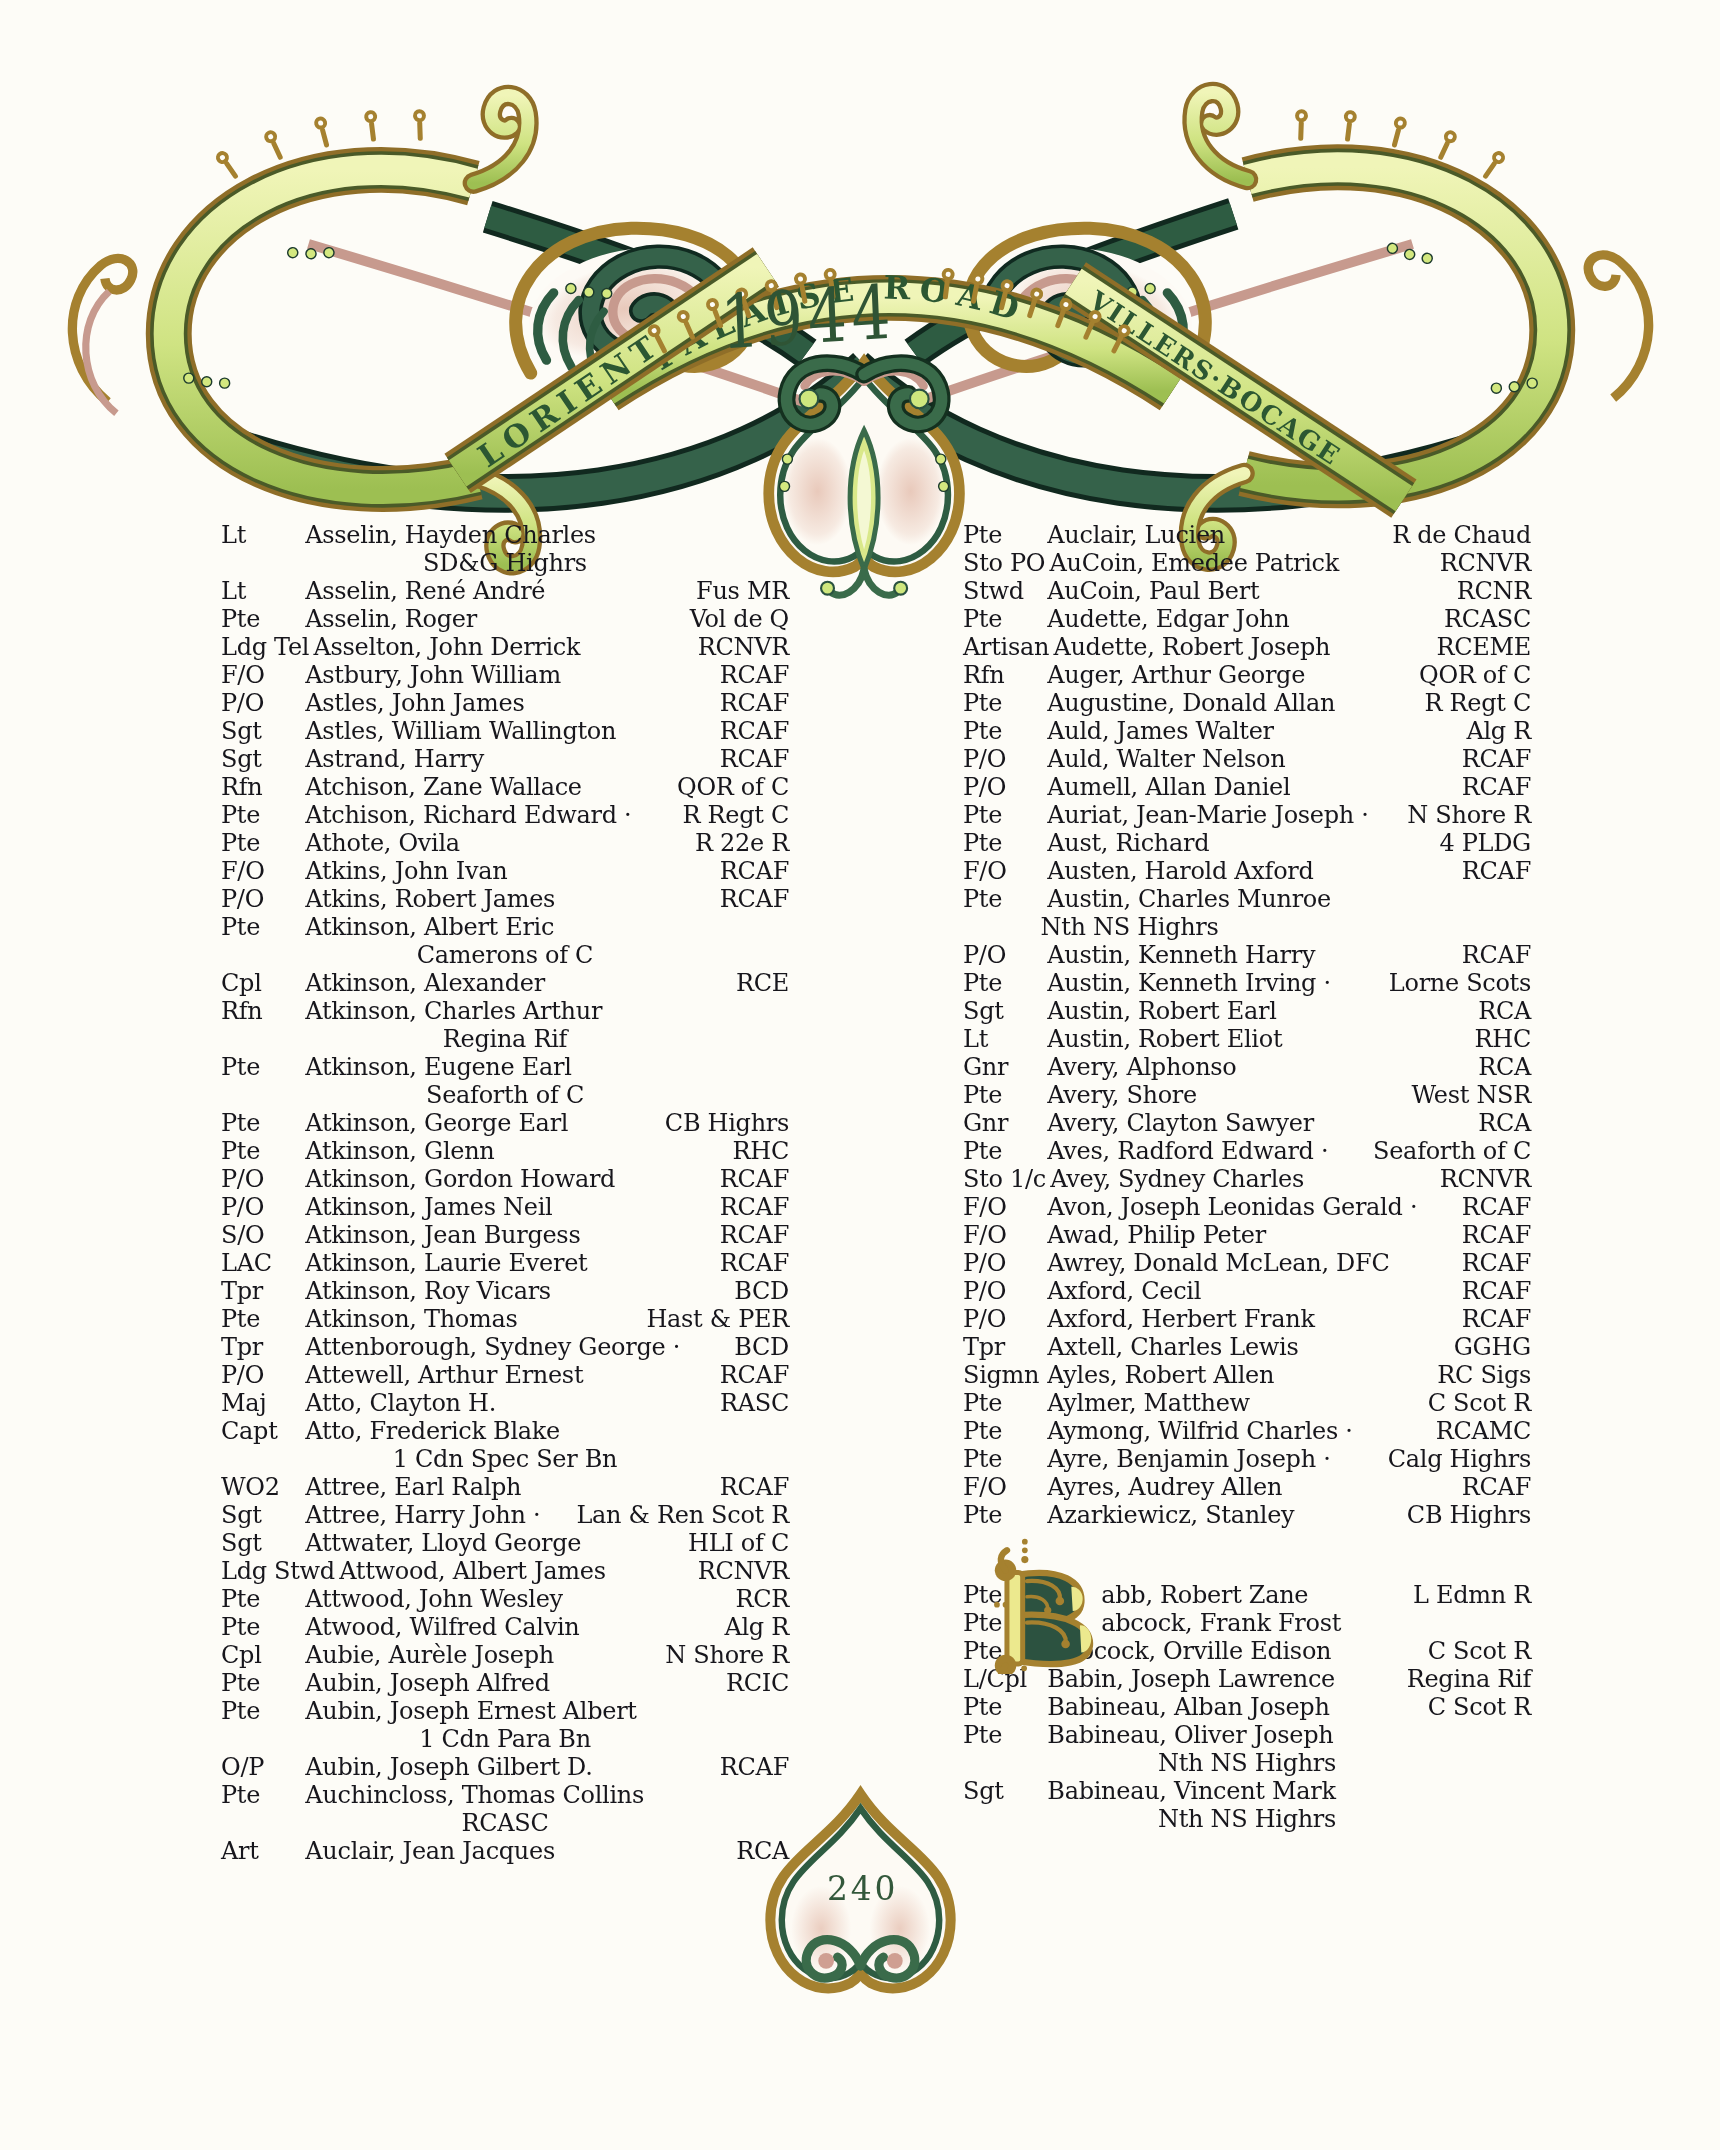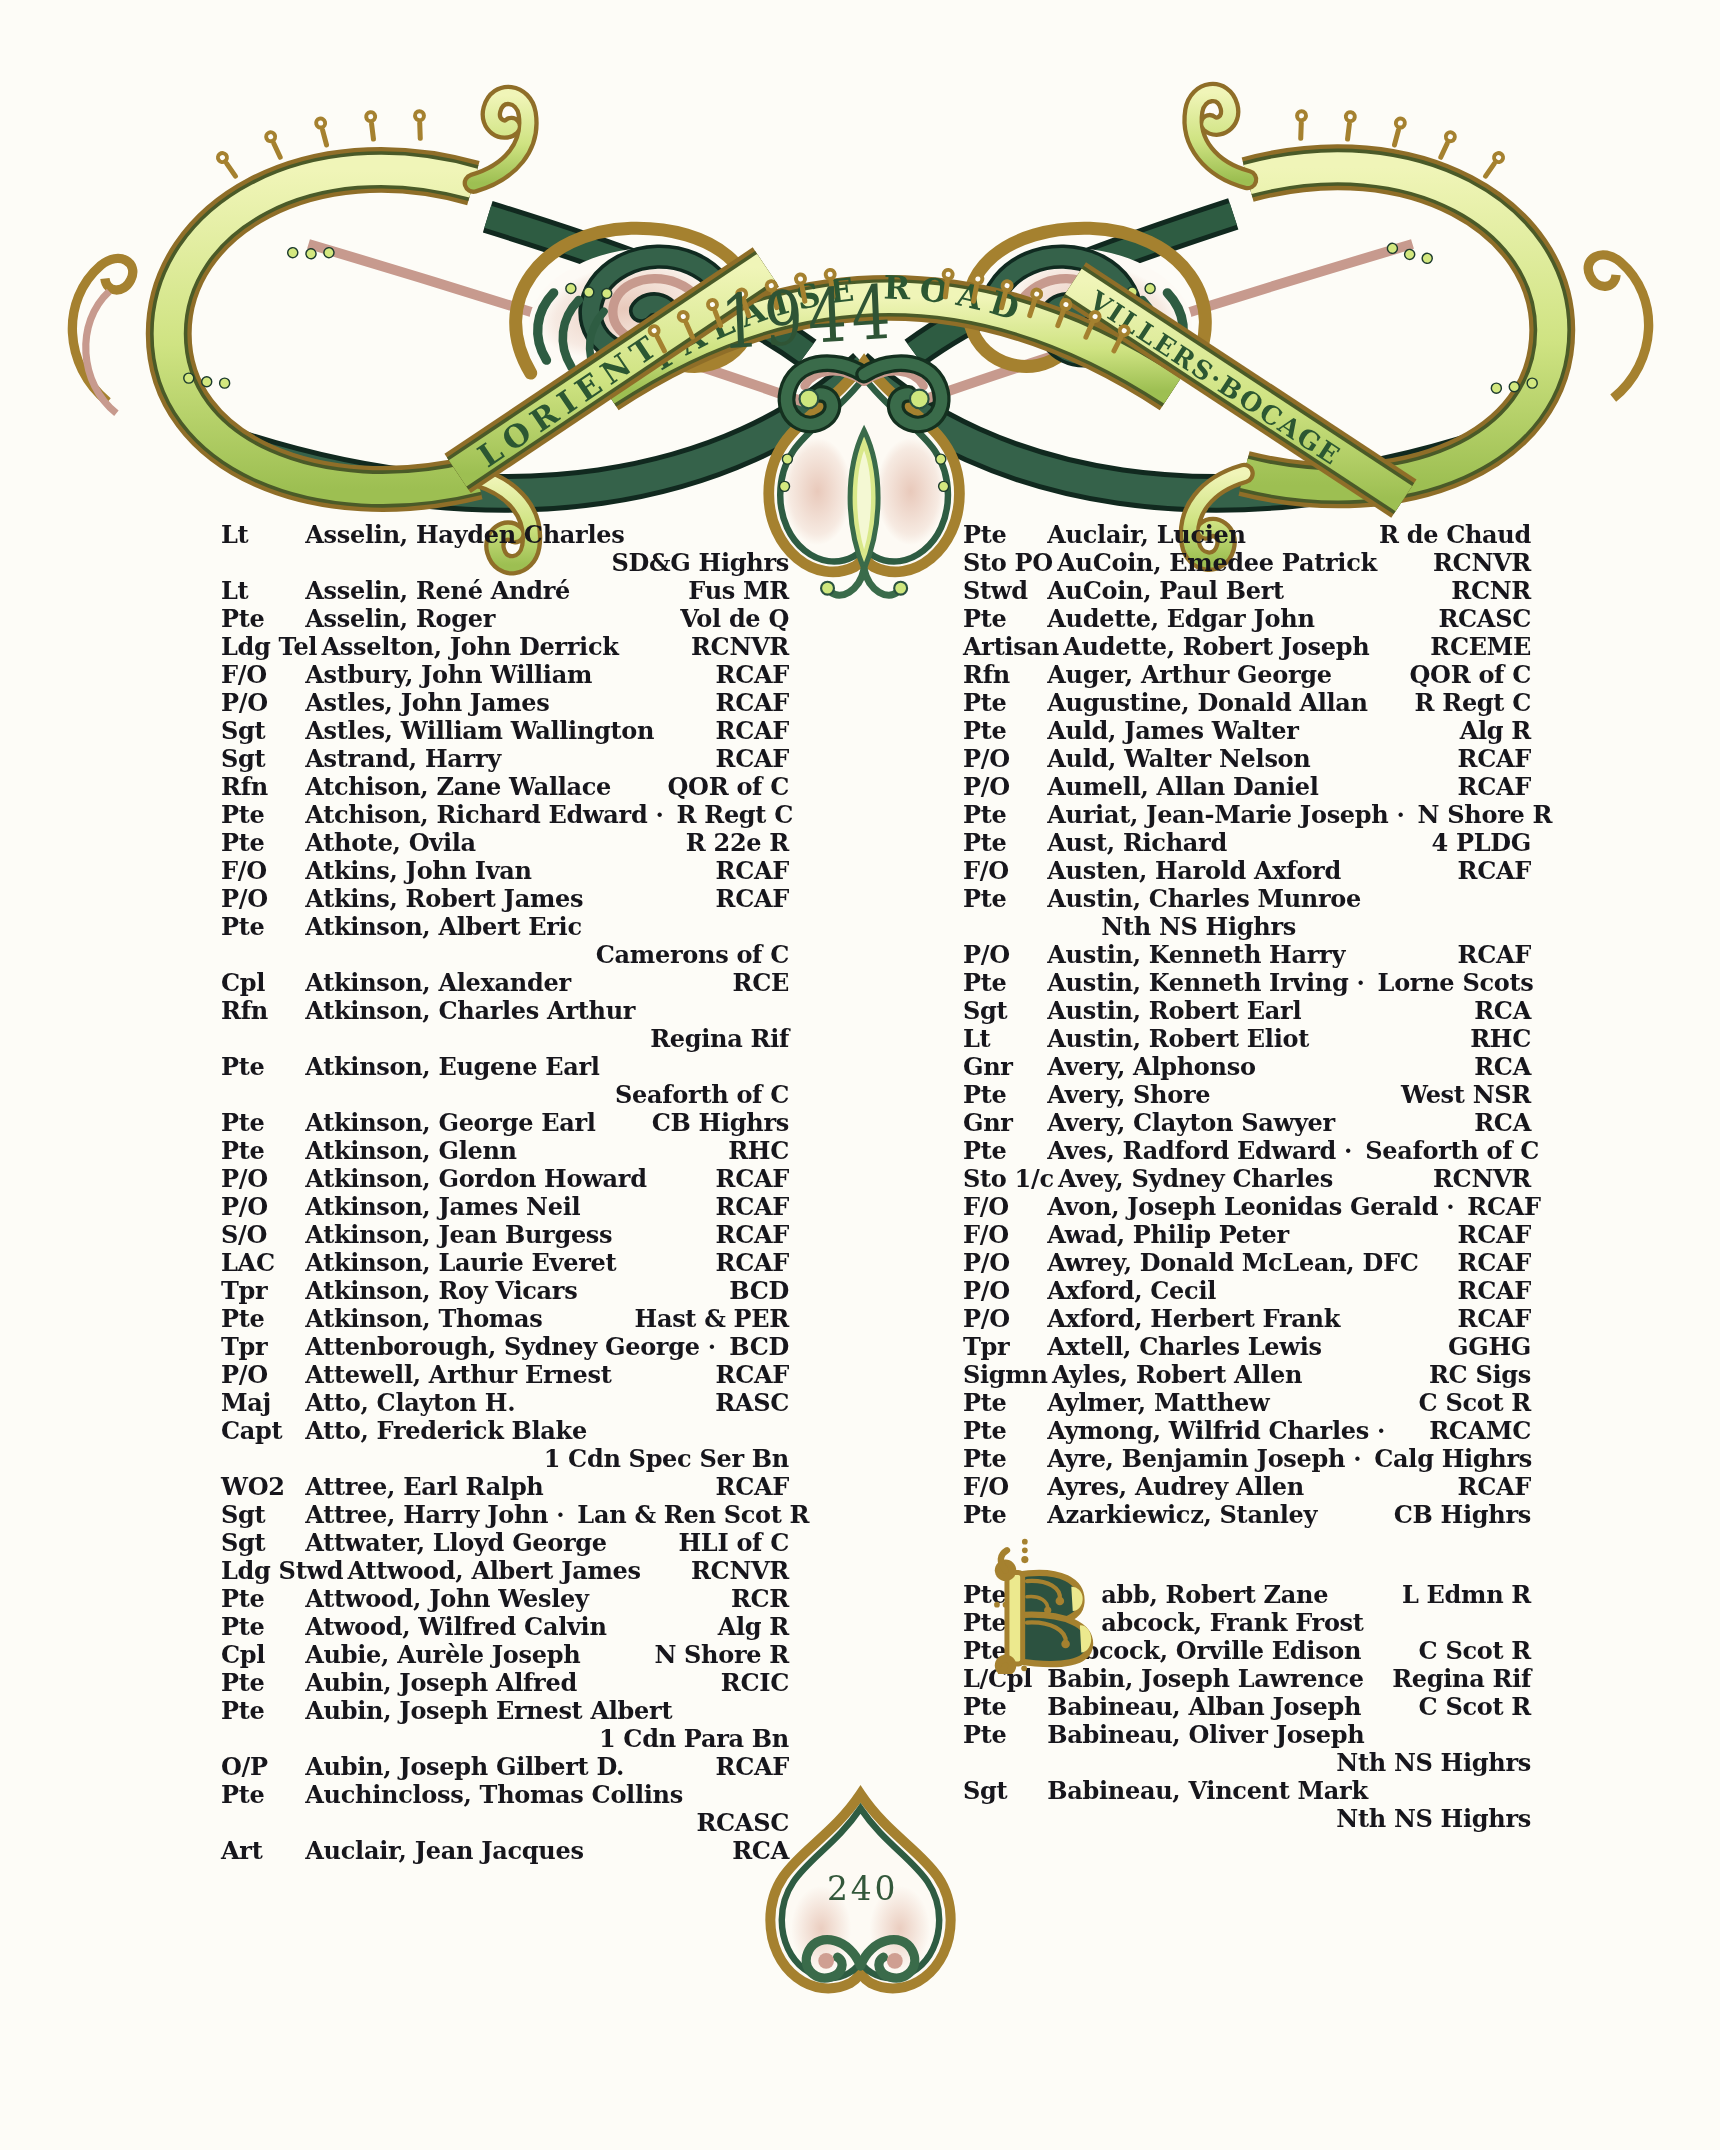--- a/index.html
+++ b/index.html
@@ -2,29 +2,29 @@
 <html style="font-size:11.5px"><head>
 <meta charset="utf-8">
 <style>
   html,body{margin:0;padding:0;}
   body{
     width:1721px;height:2151px;position:relative;
     background:#fdfcf7;
     font-family:"DejaVu Serif",serif;
     overflow:hidden;
   }
-  .col{position:absolute;width:568px;font-weight:bold;}
+  .col{position:absolute;width:568px;}
   #col-left{left:221px;top:521px;}
   #col-right{left:963px;top:521px;}
   .row{display:flex;align-items:baseline;height:28px;line-height:28px;
        font-size:24px;color:#17161c;white-space:nowrap;letter-spacing:-0.3px;}
   .rank{flex:0 0 auto;min-width:80px;padding-right:4.3px;}
   .name{flex:0 1 auto;}
   .reg{margin-left:auto;text-align:right;padding-left:13px;}
-  .cont{width:100%;text-align:right;}
+  .cont{width:100%;text-align:center;}
   .spacer{width:100%;}
   .indent-name{padding-left:54px;}
   svg text{font-family:"DejaVu Serif",serif;}
   .bannertxt{fill:#2c5732;font-weight:bold;}
   #dropcapB{position:absolute;left:991px;top:1531px;}
 </style>
 </head>
 <body>
 
 <svg id="header" width="1721" height="595" viewBox="0 0 2400 830" style="position:absolute;left:0;top:29px;">

